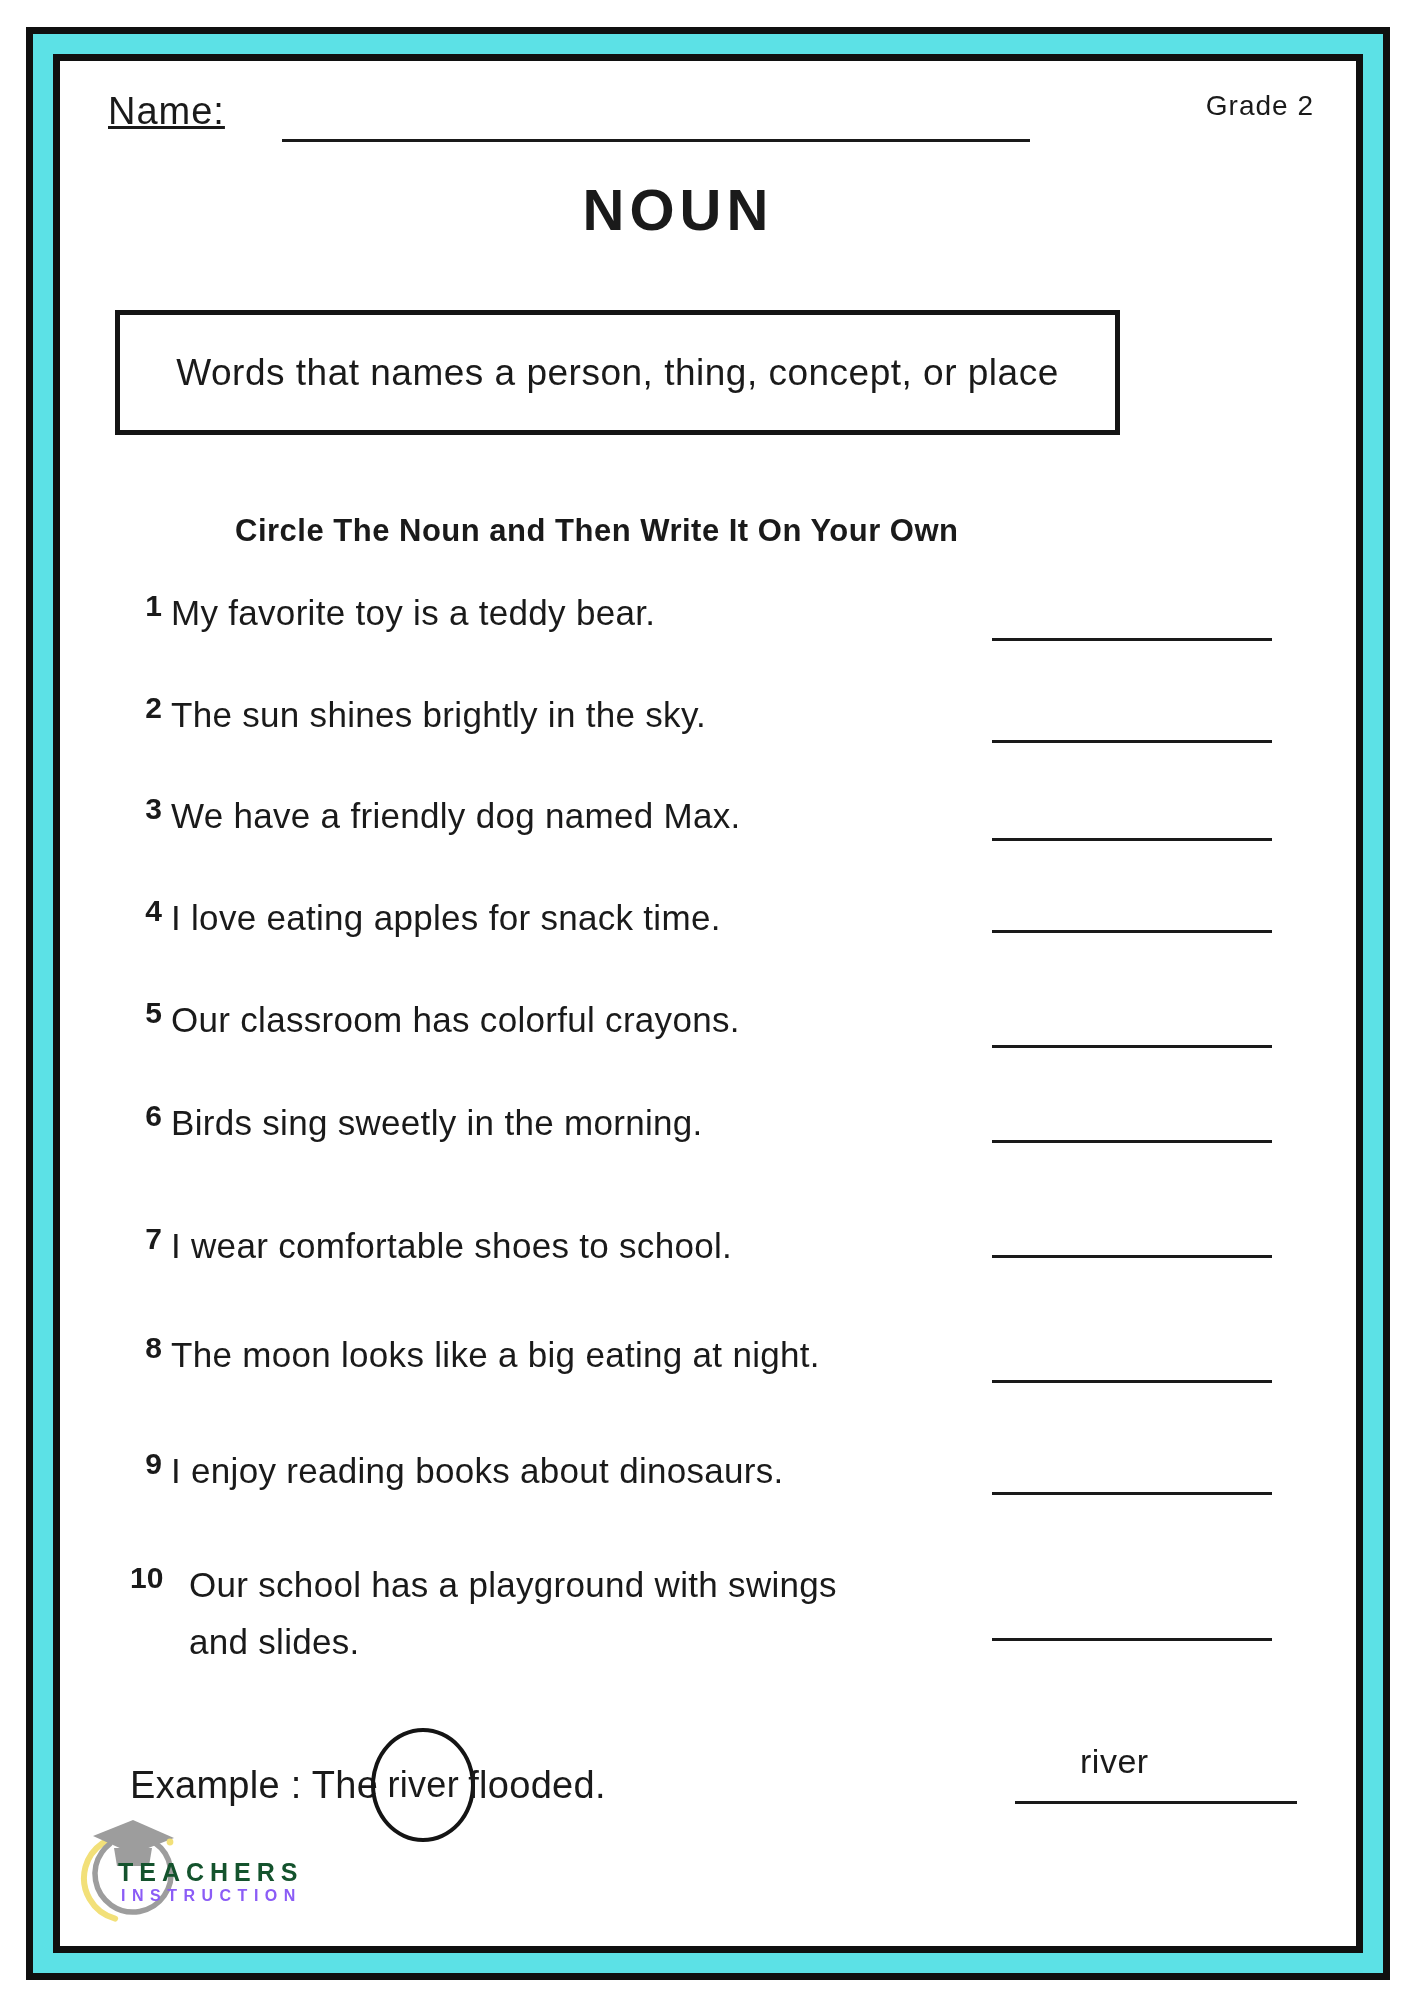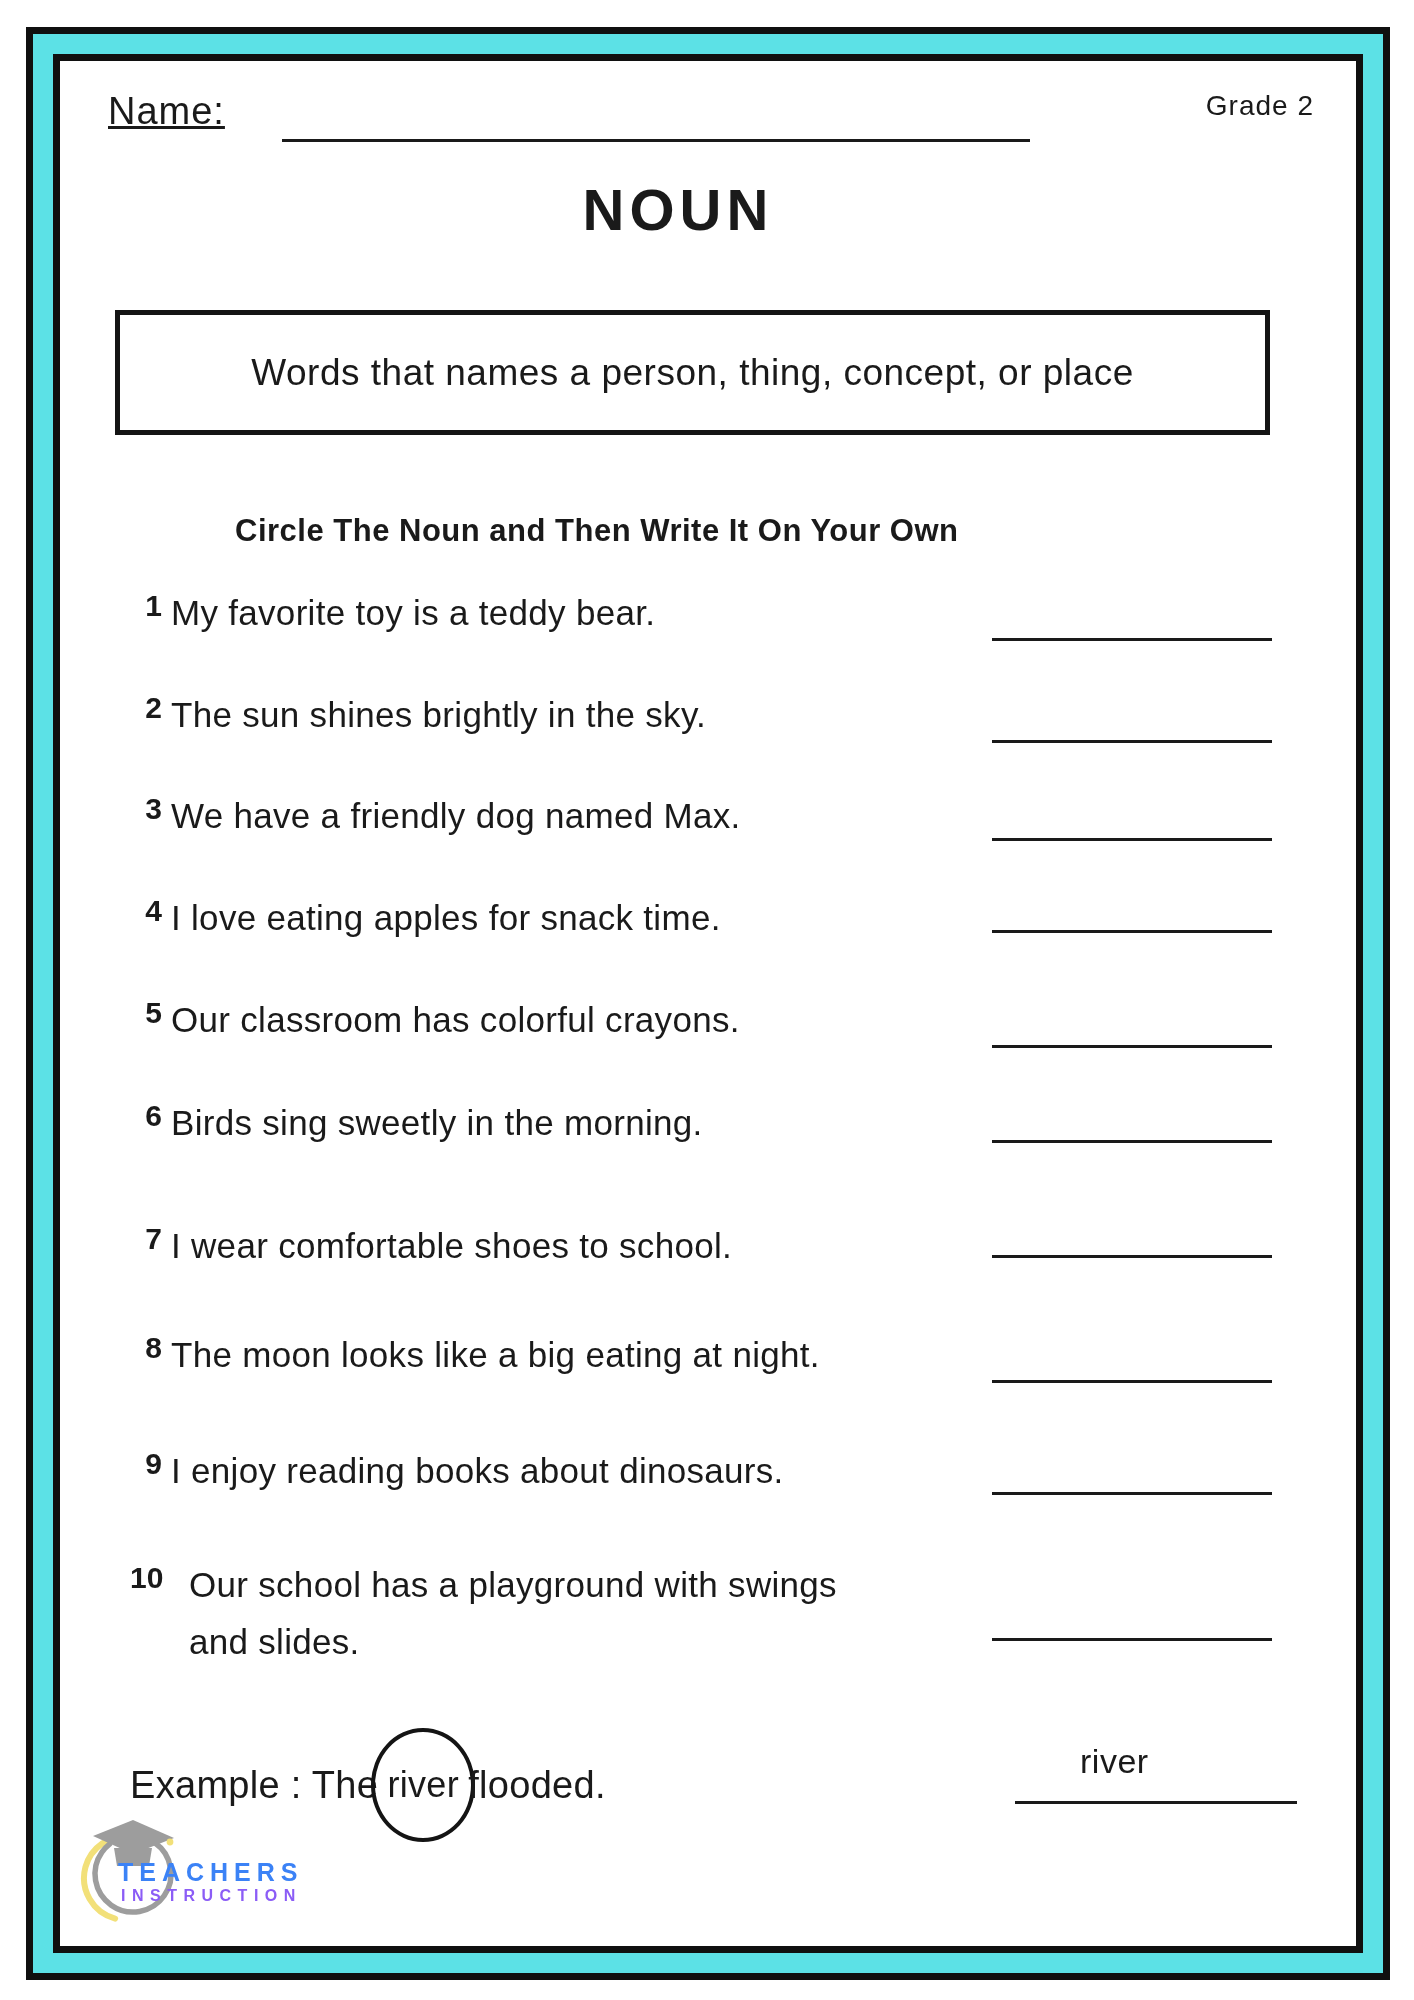--- a/index.html
+++ b/index.html
@@ -16,21 +16,21 @@
   
   .name-label{position:absolute;left:108px;top:90px;font-size:38px;letter-spacing:1px;text-decoration:underline;}
   .name-line{position:absolute;left:282px;top:139px;width:748px;height:3px;background:#1a1a1a;}
   .grade-label{position:absolute;right:100px;top:90px;font-size:28px;letter-spacing:1px;}
 
   
   .title{position:absolute;left:0;right:58px;top:176px;text-align:center;
          font-size:58px;font-weight:700;letter-spacing:5px;}
 
   
-  .def-box{position:absolute;left:115px;top:310px;width:1155px;height:125px;
+  .def-box{position:absolute;left:115px;top:310px;width:1005px;height:125px;
            border:5px solid #141414;box-sizing:border-box;
            display:flex;align-items:center;justify-content:center;}
   .def-text{font-size:37px;letter-spacing:0.5px;white-space:nowrap;}
 
   
   .instruction{position:absolute;left:235px;top:480px;font-size:31px;font-weight:700;letter-spacing:0.5px;margin-top:33px;}
 
   
   .row{position:absolute;left:130px;width:860px;display:flex;align-items:flex-start;}
   .num{font-size:30px;font-weight:700;width:32px;flex:0 0 32px;text-align:right;margin-top:4px;}
@@ -41,21 +41,21 @@
   .example-row{position:absolute;left:130px;top:1728px;display:flex;align-items:center;font-size:38px;letter-spacing:0.3px;}
   .circle-word{display:inline-flex;align-items:center;justify-content:center;
                width:96px;height:106px;border:4px solid #141414;border-radius:50%;
                margin:0 -7px;font-size:36px;}
   .example-answer{position:absolute;left:1080px;top:1742px;font-size:34px;letter-spacing:0.5px;}
   .example-line{position:absolute;left:1015px;top:1801px;width:282px;height:3px;background:#1a1a1a;}
 
   
   .logo-svg{position:absolute;left:80px;top:1812px;width:104px;height:126px;}
   .logo-line1{position:absolute;left:118px;top:1858px;font-size:25px;font-weight:700;
-              letter-spacing:6px;color:#3b82f6;}
+              letter-spacing:6px;color:#14532d;}
   .logo-line2{position:absolute;left:121px;top:1887px;font-size:16px;font-weight:700;
               letter-spacing:6.5px;color:#8b5cf6;}
 </style>
 </head>
 <body>
 
 <div class="frame-outer">
   <div class="frame-mid">
     <div class="frame-inner"></div>
   </div>

